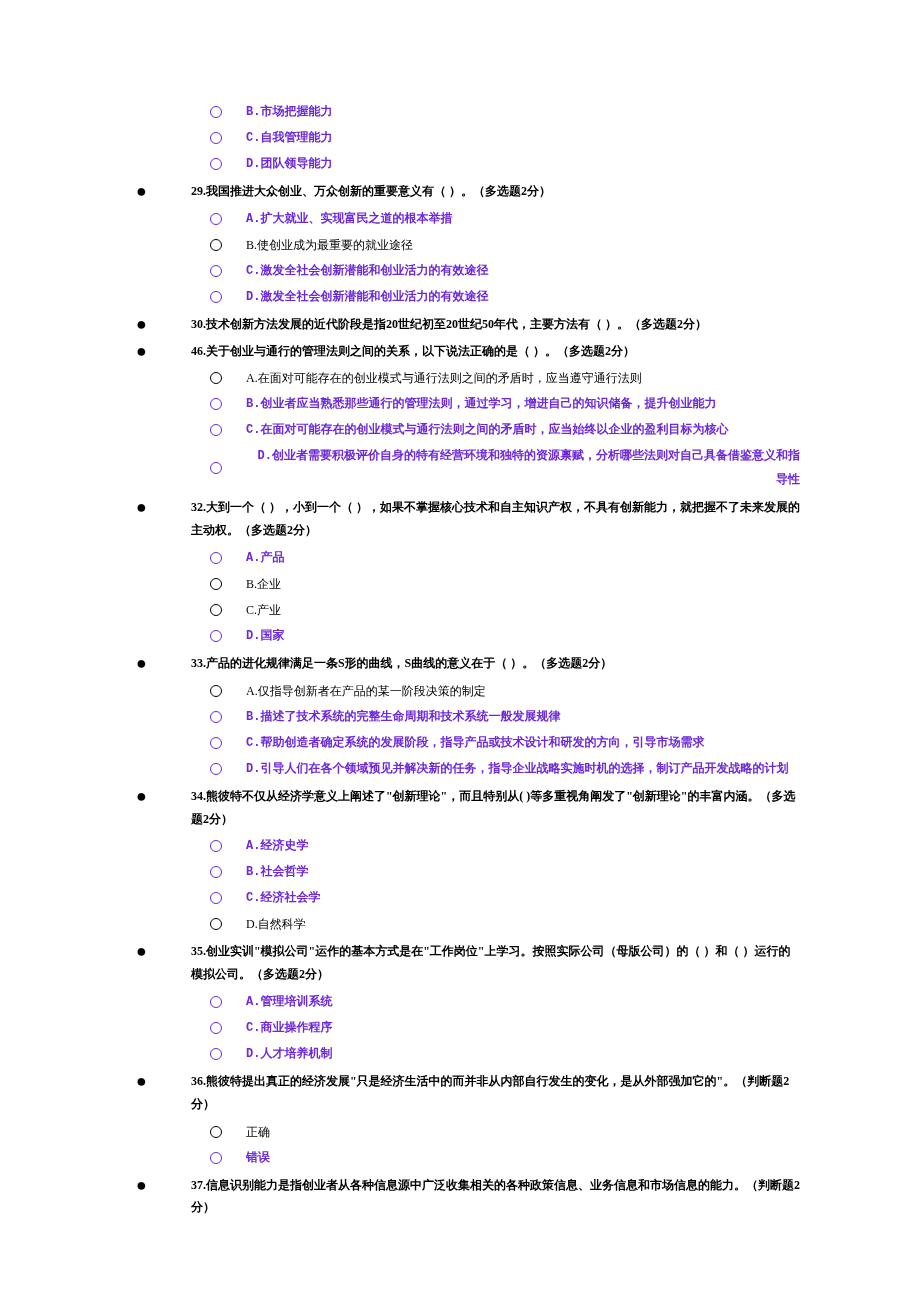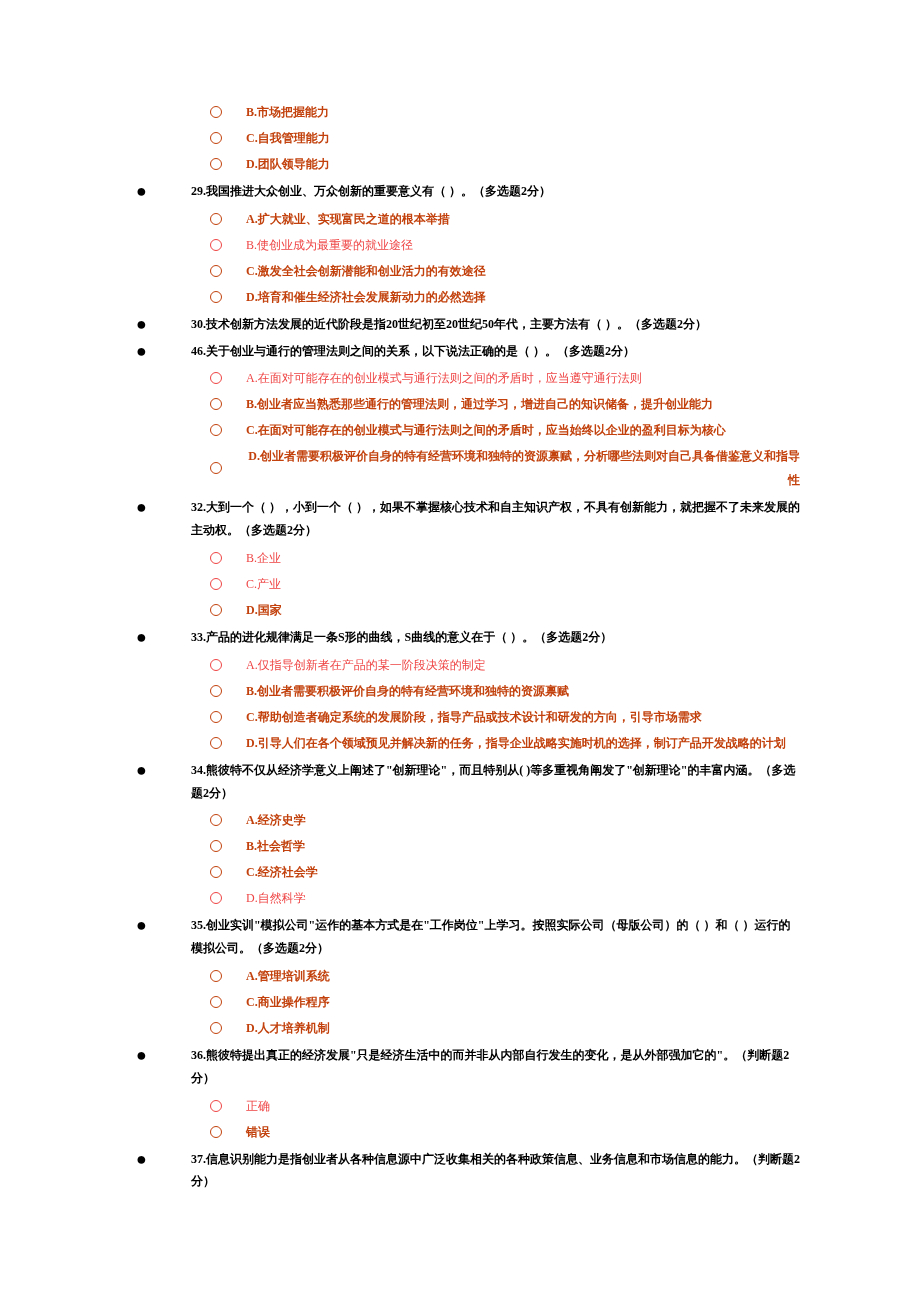--- a/index.html
+++ b/index.html
@@ -47,22 +47,22 @@
     width: 10px;
     height: 10px;
     border-radius: 50%;
     border: 1.5px solid currentColor;
     margin-right: 24px;
     flex-shrink: 0;
   }
   .option-text {
     font-weight: bold;
   }
-  .red { color: #c2410c; }
-  .gray { color: #ef4444; }
+  .red { color: #6d28d9; font-family: Liberation Mono, monospace; }
+  .gray { color: #000000; }
   .gray .option-text { font-weight: normal; }
   .prepend-options {
     margin-left: 90px;
     margin-bottom: 4px;
   }
 </style>
 </head>
 <body>
 
 <div id="root">
@@ -93,21 +93,21 @@
         <div class="option gray">
           <span class="circle"></span>
           <span class="option-text">B.使创业成为最重要的就业途径</span>
         </div>
         <div class="option red">
           <span class="circle"></span>
           <span class="option-text">C.激发全社会创新潜能和创业活力的有效途径</span>
         </div>
         <div class="option red">
           <span class="circle"></span>
-          <span class="option-text">D.培育和催生经济社会发展新动力的必然选择</span>
+          <span class="option-text">D.激发全社会创新潜能和创业活力的有效途径</span>
         </div>
       </div>
     </div>
     <div class="question">
       <div class="qtext">
         <span class="bullet">●</span>
         <span class="qtext-content">30.技术创新方法发展的近代阶段是指20世纪初至20世纪50年代，主要方法有（ ）。（多选题2分）</span>
       </div>
     </div>
     <div class="question">
@@ -133,20 +133,24 @@
           <span class="option-text">D.创业者需要积极评价自身的特有经营环境和独特的资源禀赋，分析哪些法则对自己具备借鉴意义和指导性</span>
         </div>
       </div>
     </div>
     <div class="question">
       <div class="qtext">
         <span class="bullet">●</span>
         <span class="qtext-content">32.大到一个（ ），小到一个（ ），如果不掌握核心技术和自主知识产权，不具有创新能力，就把握不了未来发展的主动权。（多选题2分）</span>
       </div>
       <div class="options">
+        <div class="option red">
+          <span class="circle"></span>
+          <span class="option-text">A.产品</span>
+        </div>
         <div class="option gray">
           <span class="circle"></span>
           <span class="option-text">B.企业</span>
         </div>
         <div class="option gray">
           <span class="circle"></span>
           <span class="option-text">C.产业</span>
         </div>
         <div class="option red">
           <span class="circle"></span>
@@ -159,21 +163,21 @@
         <span class="bullet">●</span>
         <span class="qtext-content">33.产品的进化规律满足一条S形的曲线，S曲线的意义在于（ ）。（多选题2分）</span>
       </div>
       <div class="options">
         <div class="option gray">
           <span class="circle"></span>
           <span class="option-text">A.仅指导创新者在产品的某一阶段决策的制定</span>
         </div>
         <div class="option red">
           <span class="circle"></span>
-          <span class="option-text">B.创业者需要积极评价自身的特有经营环境和独特的资源禀赋</span>
+          <span class="option-text">B.描述了技术系统的完整生命周期和技术系统一般发展规律</span>
         </div>
         <div class="option red">
           <span class="circle"></span>
           <span class="option-text">C.帮助创造者确定系统的发展阶段，指导产品或技术设计和研发的方向，引导市场需求</span>
         </div>
         <div class="option red">
           <span class="circle"></span>
           <span class="option-text">D.引导人们在各个领域预见并解决新的任务，指导企业战略实施时机的选择，制订产品开发战略的计划</span>
         </div>
       </div>

